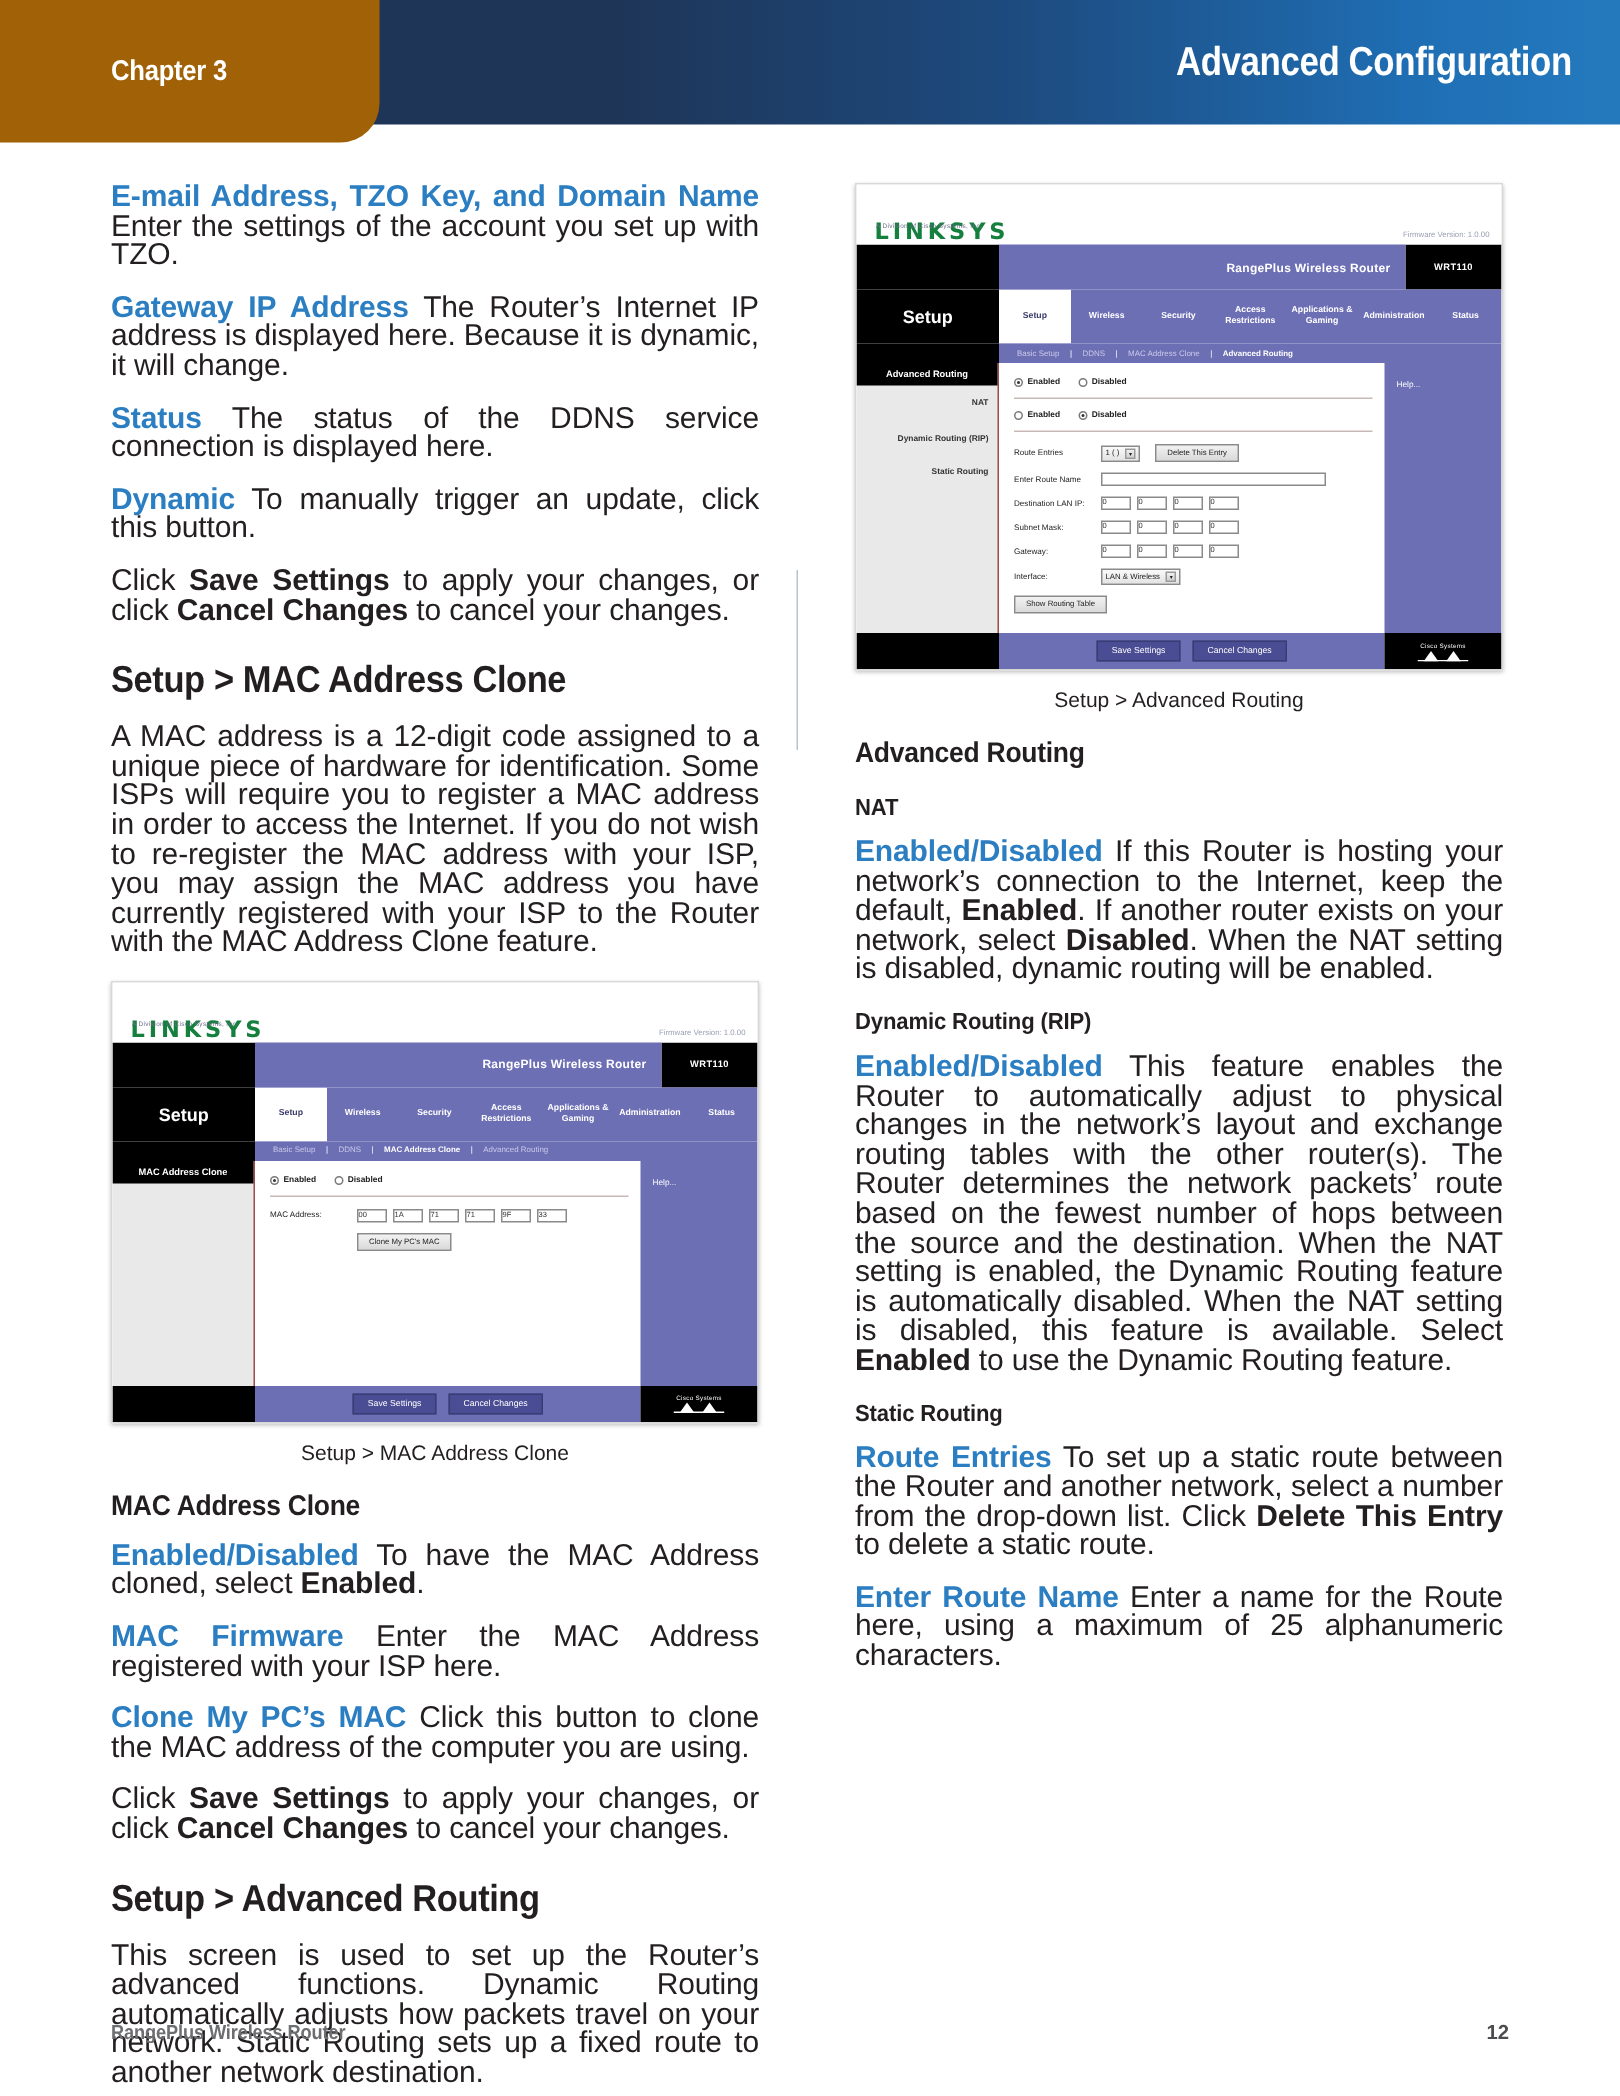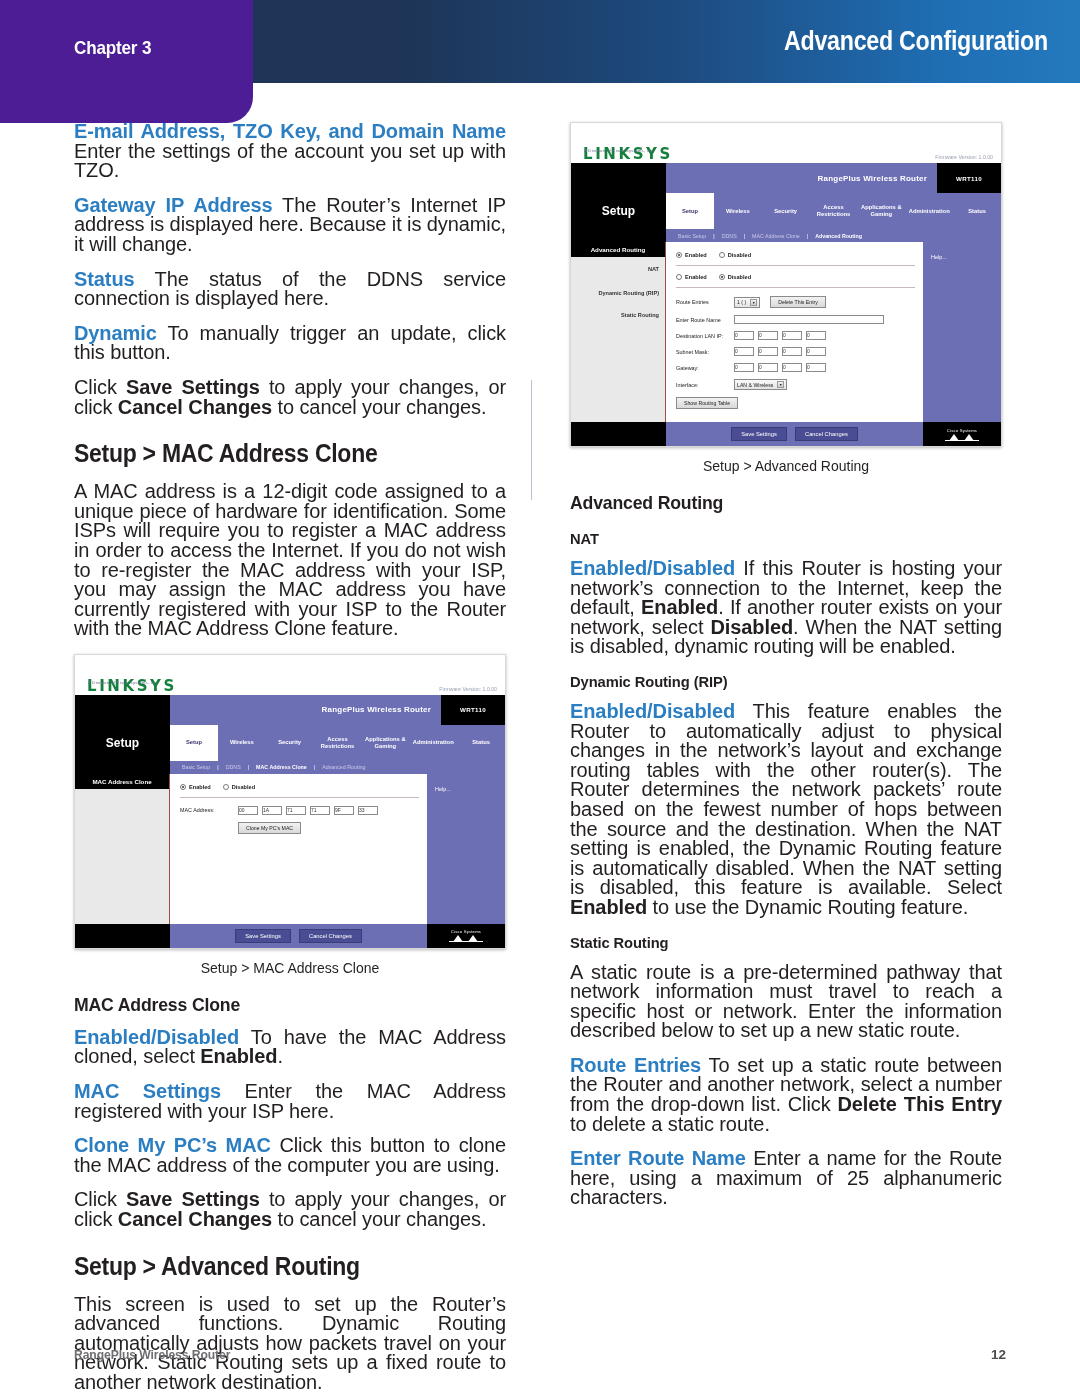--- a/index.html
+++ b/index.html
@@ -38,22 +38,22 @@
     letter-spacing: -0.3px;
     font-family: "Liberation Sans Narrow", "Liberation Sans", sans-serif;
     transform: scaleX(0.86);
     transform-origin: right center;
     white-space: nowrap;
   }
   .chapter-tab {
     position: absolute;
     top: 0; left: 0;
     width: 253px;
-    height: 123px;
-    background: #4c1d95;
+    height: 95px;
+    background: #a16207;
     border-bottom-right-radius: 26px;
   }
   .chapter-tab-label {
     position: absolute;
     left: 74px;
     top: 37px;
     color: #ffffff;
     font-size: 19px;
     font-weight: bold;
     letter-spacing: -0.2px;
@@ -584,21 +584,21 @@
     <div class="caption">Setup &gt; MAC Address Clone</div>
 
     <h2 class="sub">MAC Address Clone</h2>
 
     <p class="body">
       <span class="term">Enabled/Disabled</span>
       <span>To have the MAC Address cloned, select </span><span class="bold">Enabled</span><span>.</span>
     </p>
 
     <p class="body">
-      <span class="term">MAC Settings</span>
+      <span class="term">MAC Firmware</span>
       <span>Enter the MAC Address registered with your ISP here.</span>
     </p>
 
     <p class="body">
       <span class="term">Clone My PC’s MAC</span>
       <span>Click this button to clone the MAC address of the computer you are using.</span>
     </p>
 
     <p class="body">
       <span>Click </span><span class="bold">Save Settings</span><span> to apply your changes, or click </span><span class="bold">Cancel Changes</span><span> to cancel your changes.</span>
@@ -759,21 +759,20 @@
 
     <h3 class="sub3">Dynamic Routing (RIP)</h3>
 
     <p class="body">
       <span class="term">Enabled/Disabled</span>
       <span>This feature enables the Router to automatically adjust to physical changes in the network’s layout and exchange routing tables with the other router(s). The Router determines the network packets’ route based on the fewest number of hops between the source and the destination. When the NAT setting is enabled, the Dynamic Routing feature is automatically disabled. When the NAT setting is disabled, this feature is available. Select </span><span class="bold">Enabled</span><span> to use the Dynamic Routing feature.</span>
     </p>
 
     <h3 class="sub3">Static Routing</h3>
 
-    <p class="body">A static route is a pre-determined pathway that network information must travel to reach a specific host or network. Enter the information described below to set up a new static route.</p>
 
     <p class="body">
       <span class="term">Route Entries</span>
       <span>To set up a static route between the Router and another network, select a number from the drop-down list. Click </span><span class="bold">Delete This Entry</span><span> to delete a static route.</span>
     </p>
 
     <p class="body">
       <span class="term">Enter Route Name</span>
       <span>Enter a name for the Route here, using a maximum of 25 alphanumeric characters.</span>
     </p>

